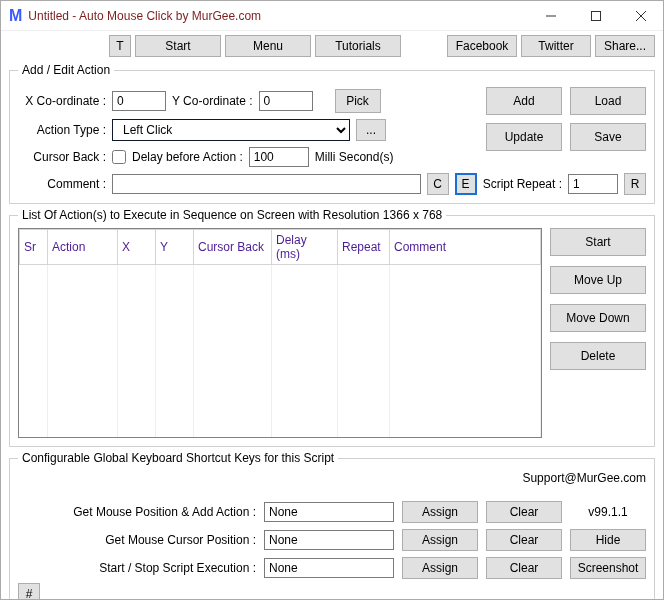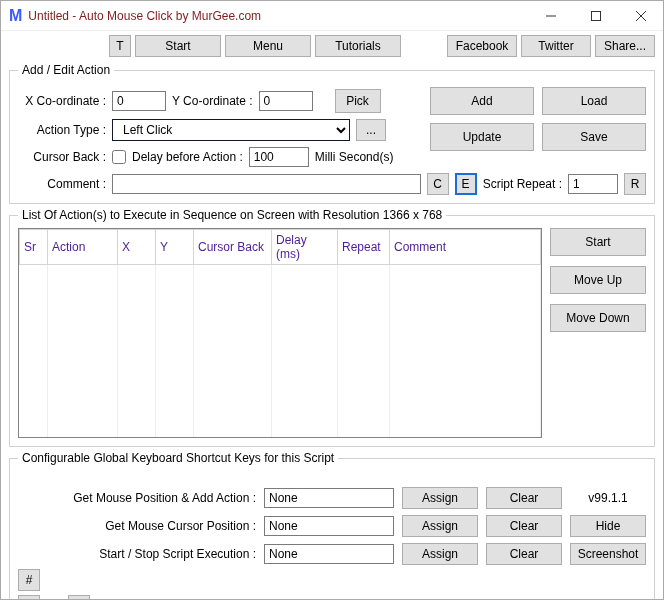--- a/index.html
+++ b/index.html
@@ -16,21 +16,21 @@
 .spacer { flex: 1; }
 fieldset { border: 1px solid #d0d0d0; padding: 6px 8px 8px 8px; }
 legend { padding: 0 4px; color: #000; }
 .row { display: flex; align-items: center; gap: 6px; margin-top: 6px; }
 .lbl { text-align: right; color: #000; }
 input[type=text] { border: 1px solid #7a7a7a; height: 20px; padding: 0 4px; background: #fff; }
 select { border: 1px solid #0f172a; height: 22px; background: #fff; padding: 0 6px; }
 input[type=checkbox] { width: 14px; height: 14px; }
 .fieldset-flex { display: flex; gap: 10px; }
 .ae-left { flex: 1; }
-.ae-right { width: 216px; display: flex; flex-direction: column; gap: 8px; padding-top: 4px; }
+.ae-right { width: 160px; display: flex; flex-direction: column; gap: 8px; padding-top: 4px; }
 .ae-right .brow { display: flex; gap: 8px; }
 .ae-right .brow .btn { flex: 1; height: 28px; }
 .comment-row { display: flex; align-items: center; gap: 6px; margin-top: 6px; }
 .outlined { border: 2px solid #1a6fd6; }
 .list-area { display: flex; gap: 8px; }
 .table-wrap { flex: 1; border: 1px solid #828282; background: #fff; height: 210px; overflow: hidden; }
 table { border-collapse: collapse; width: 100%; }
 th { text-align: left; font-weight: normal; border: 1px solid #d4d4d4; padding: 3px 4px; background: #fff; color: #4c1d95; height: 22px; }
 td { border-right: 1px solid #eee; height: 22px; }
 .list-btns { width: 96px; display: flex; flex-direction: column; gap: 10px; }
@@ -228,26 +228,31 @@
                 <td></td>
                 <td></td>
               </tr>
           </tbody>
         </table>
       </div>
       <div class="list-btns">
         <div class="btn">Start</div>
         <div class="btn">Move Up</div>
         <div class="btn">Move Down</div>
+        <div class="btn">Delete</div>
       </div>
     </div>
   </fieldset>
 
   <fieldset>
     <legend>Configurable Global Keyboard Shortcut Keys for this Script</legend>
+    <div class="support-row">
+      <div class="sp"></div>
+      <span>Support@MurGee.com</span>
+    </div>
     <div class="shortcut-grid" style="margin-top:16px">
       <span class="lbl2">Get Mouse Position &amp; Add Action :</span>
       <input type="text" value="None" style="">
       <div class="btn">Assign</div>
       <div class="btn">Clear</div>
       <span style="text-align:center">v99.1.1</span>
 
       <span class="lbl2">Get Mouse Cursor Position :</span>
       <input type="text" value="None" style="">
       <div class="btn">Assign</div>

